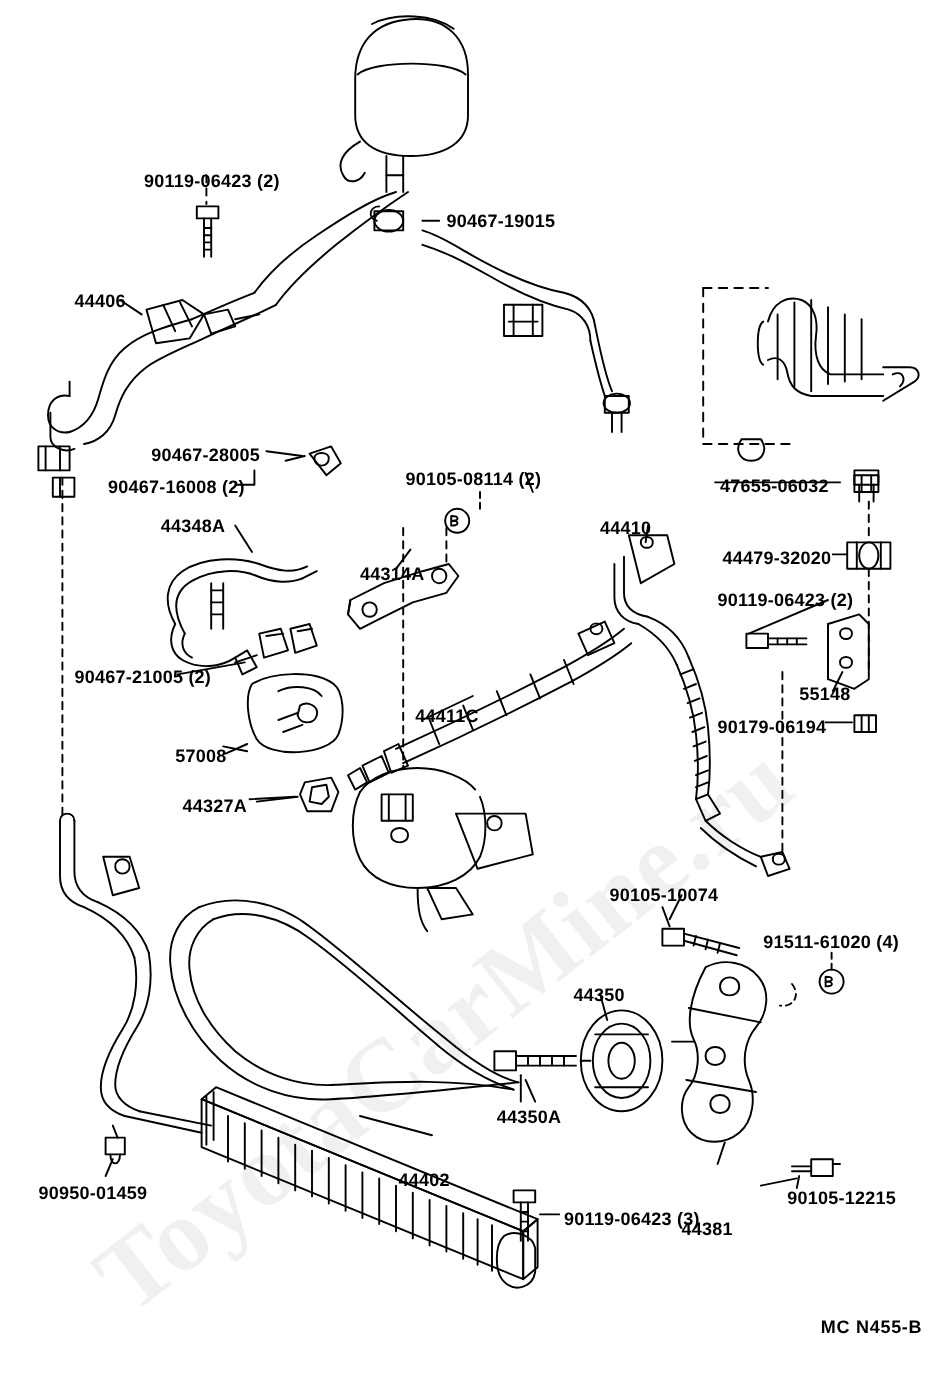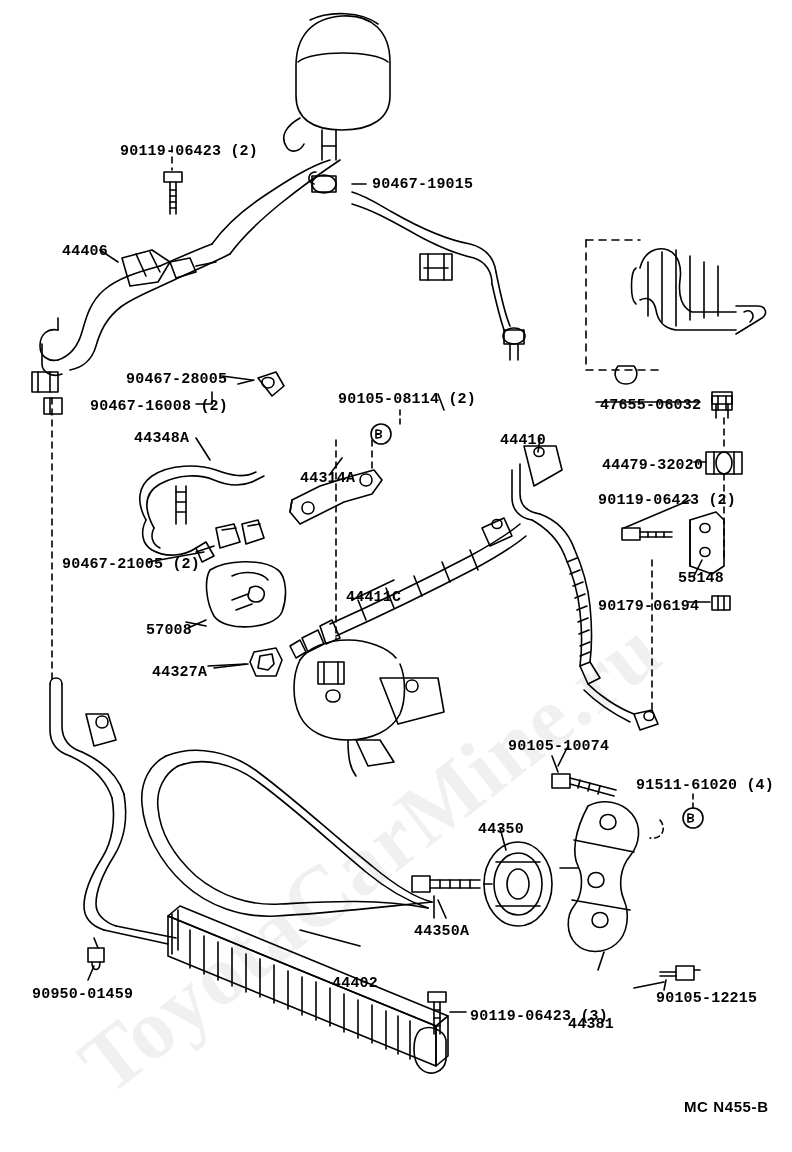--- a/index.html
+++ b/index.html
@@ -2,21 +2,21 @@
 <html><head>
 <meta charset="utf-8">
 <style>
   html,body{margin:0;padding:0;background:#ffffff;}
   body{width:792px;height:1152px;position:relative;overflow:hidden;
        font-family:"Liberation Sans", sans-serif;color:#000;}
   #stage{position:absolute;left:0;top:0;width:792px;height:1152px;}
   svg#art{position:absolute;left:0;top:0;width:792px;height:1152px;}
   .lbl{position:absolute;font-size:14.5px;font-weight:bold;letter-spacing:0.2px;
        white-space:nowrap;color:#000;}
-  .lbl.code{font-size:15px;font-weight:bold;font-family:Liberation Mono, monospace;}
+  .lbl.code{font-size:15px;font-weight:bold;}
   .wm{position:absolute;font-size:86px;font-weight:bold;color:#000;opacity:0.055;
       transform:rotate(-38deg);transform-origin:left top;white-space:nowrap;
       font-family:"Liberation Serif", serif;letter-spacing:1px;}
   .refer{position:absolute;font-size:17px;font-weight:bold;line-height:1.12;}
   .refer .sub{font-size:11px;font-weight:bold;}
   .footer{position:absolute;font-size:15px;font-weight:bold;letter-spacing:0.6px;}
 </style>
 </head>
 <body>
 
@@ -320,21 +320,21 @@
   <div class="lbl code" style="left:126px;top:371px;">90467-28005</div>
   <div class="lbl code" style="left:90px;top:398px;">90467-16008 (2)</div>
   <div class="lbl code" style="left:338px;top:391px;">90105-08114 (2)</div>
   <div class="lbl code" style="left:600px;top:397px;">47655-06032</div>
   <div class="lbl code" style="left:134px;top:430px;">44348A</div>
   <div class="lbl code" style="left:300px;top:450px;margin-top:20px;">44314A</div>
   <div class="lbl code" style="left:500px;top:432px;">44410</div>
   <div class="lbl code" style="left:602px;top:457px;">44479-32020</div>
   <div class="lbl code" style="left:598px;top:492px;">90119-06423 (2)</div>
   <div class="lbl code" style="left:62px;top:556px;">90467-21005 (2)</div>
-  <div class="lbl code" style="left:666px;top:570px;margin-left:12px;">55148</div>
+  <div class="lbl code" style="left:666px;top:570px;">55148</div>
   <div class="lbl code" style="left:346px;top:565px;margin-top:24px;">44411C</div>
   <div class="lbl code" style="left:598px;top:598px;">90179-06194</div>
   <div class="lbl code" style="left:146px;top:622px;">57008</div>
   <div class="lbl code" style="left:152px;top:664px;">44327A</div>
   <div class="lbl code" style="left:508px;top:738px;">90105-10074</div>
   <div class="lbl code" style="left:636px;top:777px;">91511-61020 (4)</div>
   <div class="lbl code" style="left:478px;top:821px;">44350</div>
   <div class="lbl code" style="left:414px;top:923px;">44350A</div>
   <div class="lbl code" style="left:312px;top:975px;margin-left:20px;">44402</div>
   <div class="lbl code" style="left:568px;top:978px;margin-top:38px;">44381</div>

